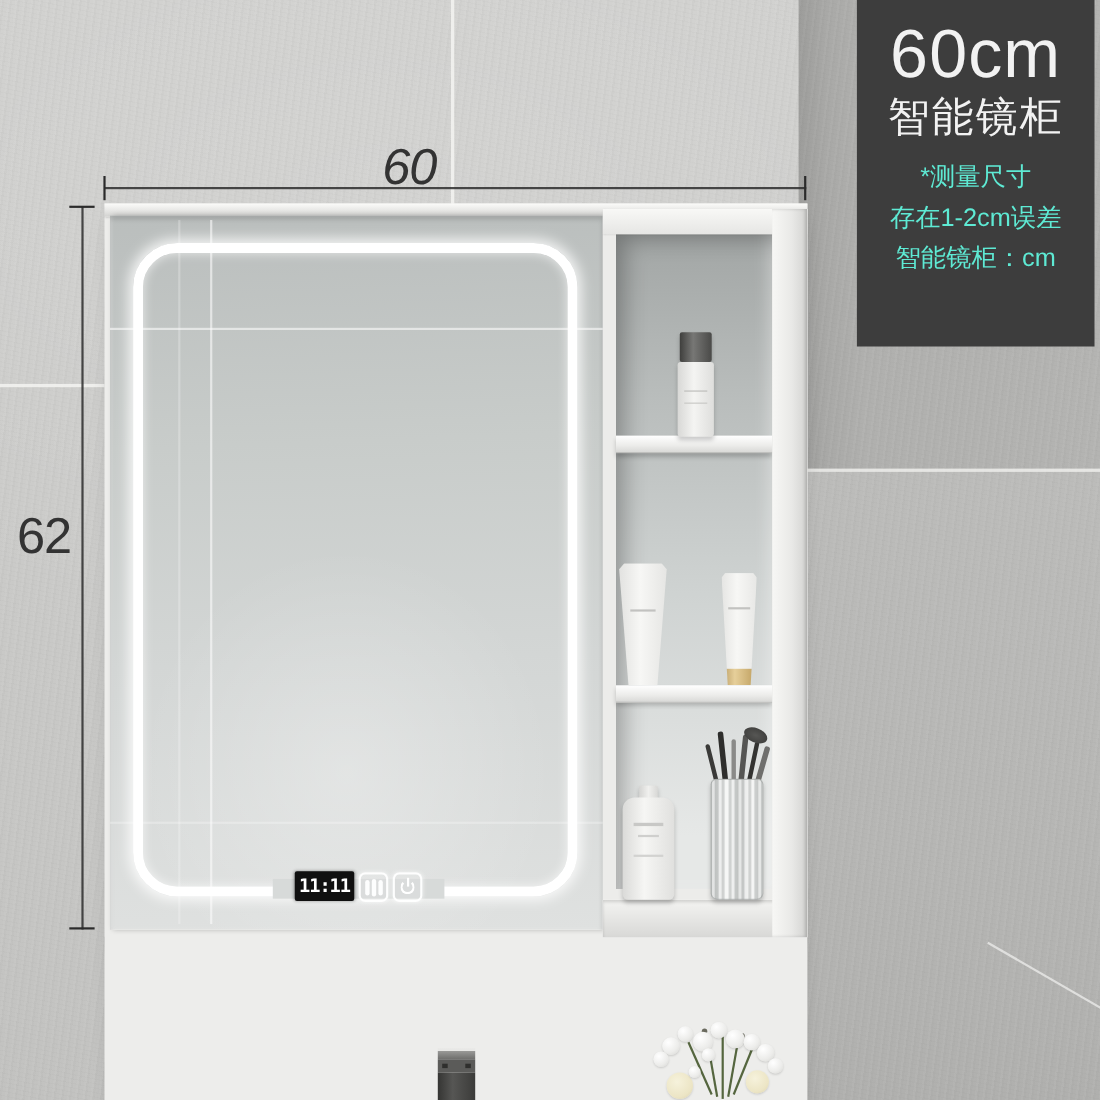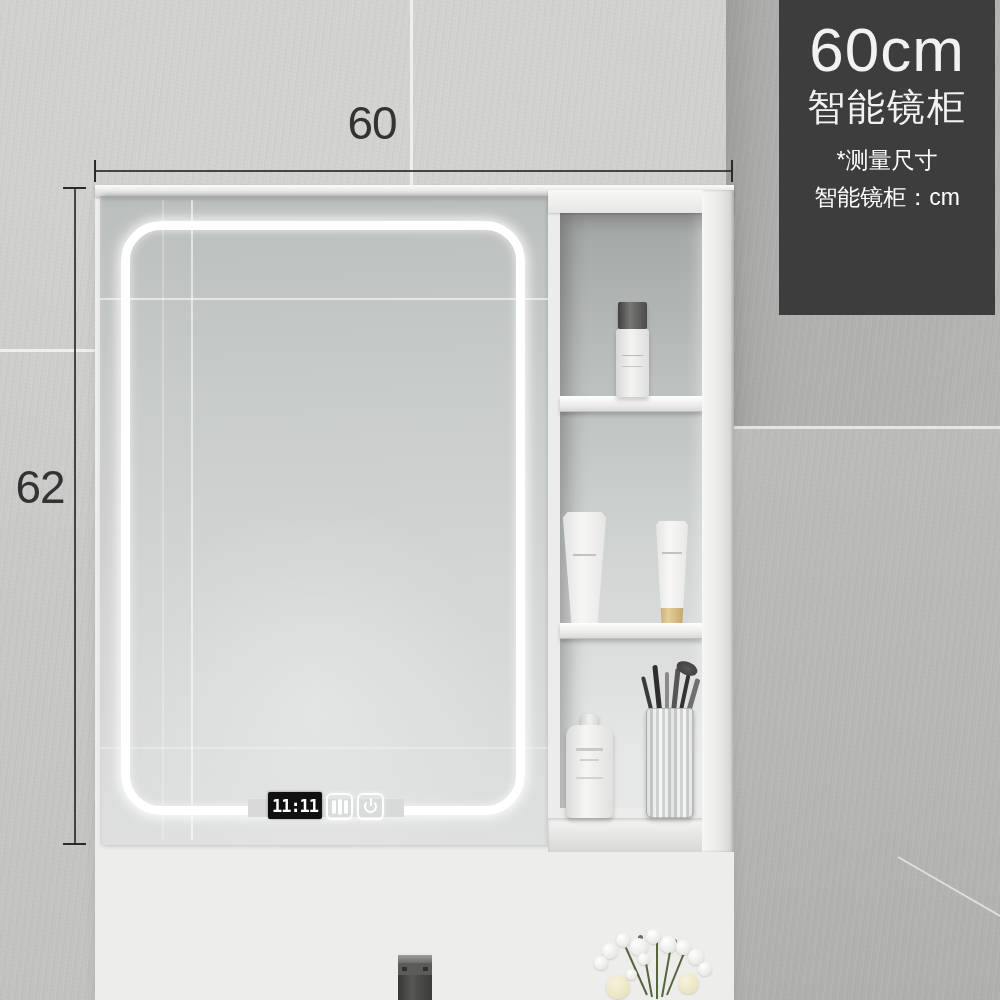--- a/index.html
+++ b/index.html
@@ -29,21 +29,21 @@
   .grout-h-right{left:726px;top:426px;width:274px;height:3px;opacity:.8;}
   .grout-diag{position:absolute;left:898px;top:856px;width:180px;height:2px;z-index:1;
     background:rgba(238,238,236,.75);transform:rotate(30deg);transform-origin:left center;}
   
   .dim{position:absolute;z-index:6;background:var(--dim,#2b2b2b);}
   .dim-label{position:absolute;z-index:6;color:#333;font-size:46px;font-weight:400;
     letter-spacing:-1px;text-align:center;background:none;}
   .dim-top-line{left:95px;top:170px;width:638px;height:2px;opacity:.85;}
   .dim-top-tick-l{left:94px;top:160px;width:2px;height:22px;}
   .dim-top-tick-r{left:731px;top:160px;width:2px;height:22px;}
-  .dim-top-label{left:327px;top:96px;width:90px;}
+  .dim-top-label{left:327px;top:124px;width:90px;font-style:italic;}
   .dim-left-line{left:74px;top:188px;width:2px;height:657px;opacity:.85;}
   .dim-left-tick-t{left:63px;top:187px;width:23px;height:2px;}
   .dim-left-tick-b{left:63px;top:843px;width:23px;height:2px;}
   .dim-left-label{left:12px;top:460px;width:56px;}
   
   .cabinet{position:absolute;left:95px;top:185px;width:639px;height:826px;z-index:3;
     background:#ededeb;box-shadow:0 10px 16px -8px rgba(40,40,40,.3);}
   .cabinet-top{position:absolute;left:0;top:0;width:639px;height:12px;
     background:linear-gradient(180deg,#fbfbf9,#e6e6e4 55%,#d2d2d0);
     box-shadow:0 1px 2px rgba(0,0,0,.25);}
@@ -143,21 +143,21 @@
     background:radial-gradient(circle at 35% 30%, #ffffff, #ececea 60%, #d6d6d2);
     box-shadow:0 1px 2px rgba(0,0,0,.15);}
   .flower.cream{background:radial-gradient(circle at 40% 35%, #f6f2dc, #ece5c5 65%, #d8d0ae);}
   .bud{position:absolute;width:5px;height:5px;border-radius:50%;background:#6a6a5e;}
   
   .badge{position:absolute;left:779px;top:0;width:216px;height:315px;z-index:9;
     background:var(--badge_bg,#3d3d3d);color:var(--badge_text,#f2f2f2);
     display:flex;flex-direction:column;align-items:center;text-align:center;}
   .badge-size{margin-top:16px;font-size:62px;line-height:68px;font-weight:500;letter-spacing:1px;}
   .badge-title{font-size:38px;line-height:46px;font-weight:400;letter-spacing:2px;}
-  .badge-notes{margin-top:12px;font-size:23px;line-height:37px;font-weight:500;color:#ffffff;}
+  .badge-notes{margin-top:12px;font-size:23px;line-height:37px;font-weight:500;color:#5eead4;}
 </style>
 </head>
 <body>
 
 <div class="scene">
   <div class="wall-right"></div>
   <div class="wall-right-lower"></div>
   <div class="texture"></div>
   <div class="grout grout-v-top"></div>
   <div class="grout grout-v-bottom"></div>
@@ -261,16 +261,17 @@
     <div class="flower cream" style="left:18px;top:50px;width:24px;height:24px;"></div>
     <div class="flower cream" style="left:90px;top:48px;width:21px;height:21px;"></div>
     <div class="flower" style="left:38px;top:44px;width:11px;height:11px;"></div>
   </div>
 
   <div class="badge">
     <div class="badge-size">60cm</div>
     <div class="badge-title">智能镜柜</div>
     <div class="badge-notes">
       <div>*测量尺寸</div>
+      <div>存在1-2cm误差</div>
       <div>智能镜柜：cm</div>
     </div>
   </div>
 </div>
 
 </body></html>

